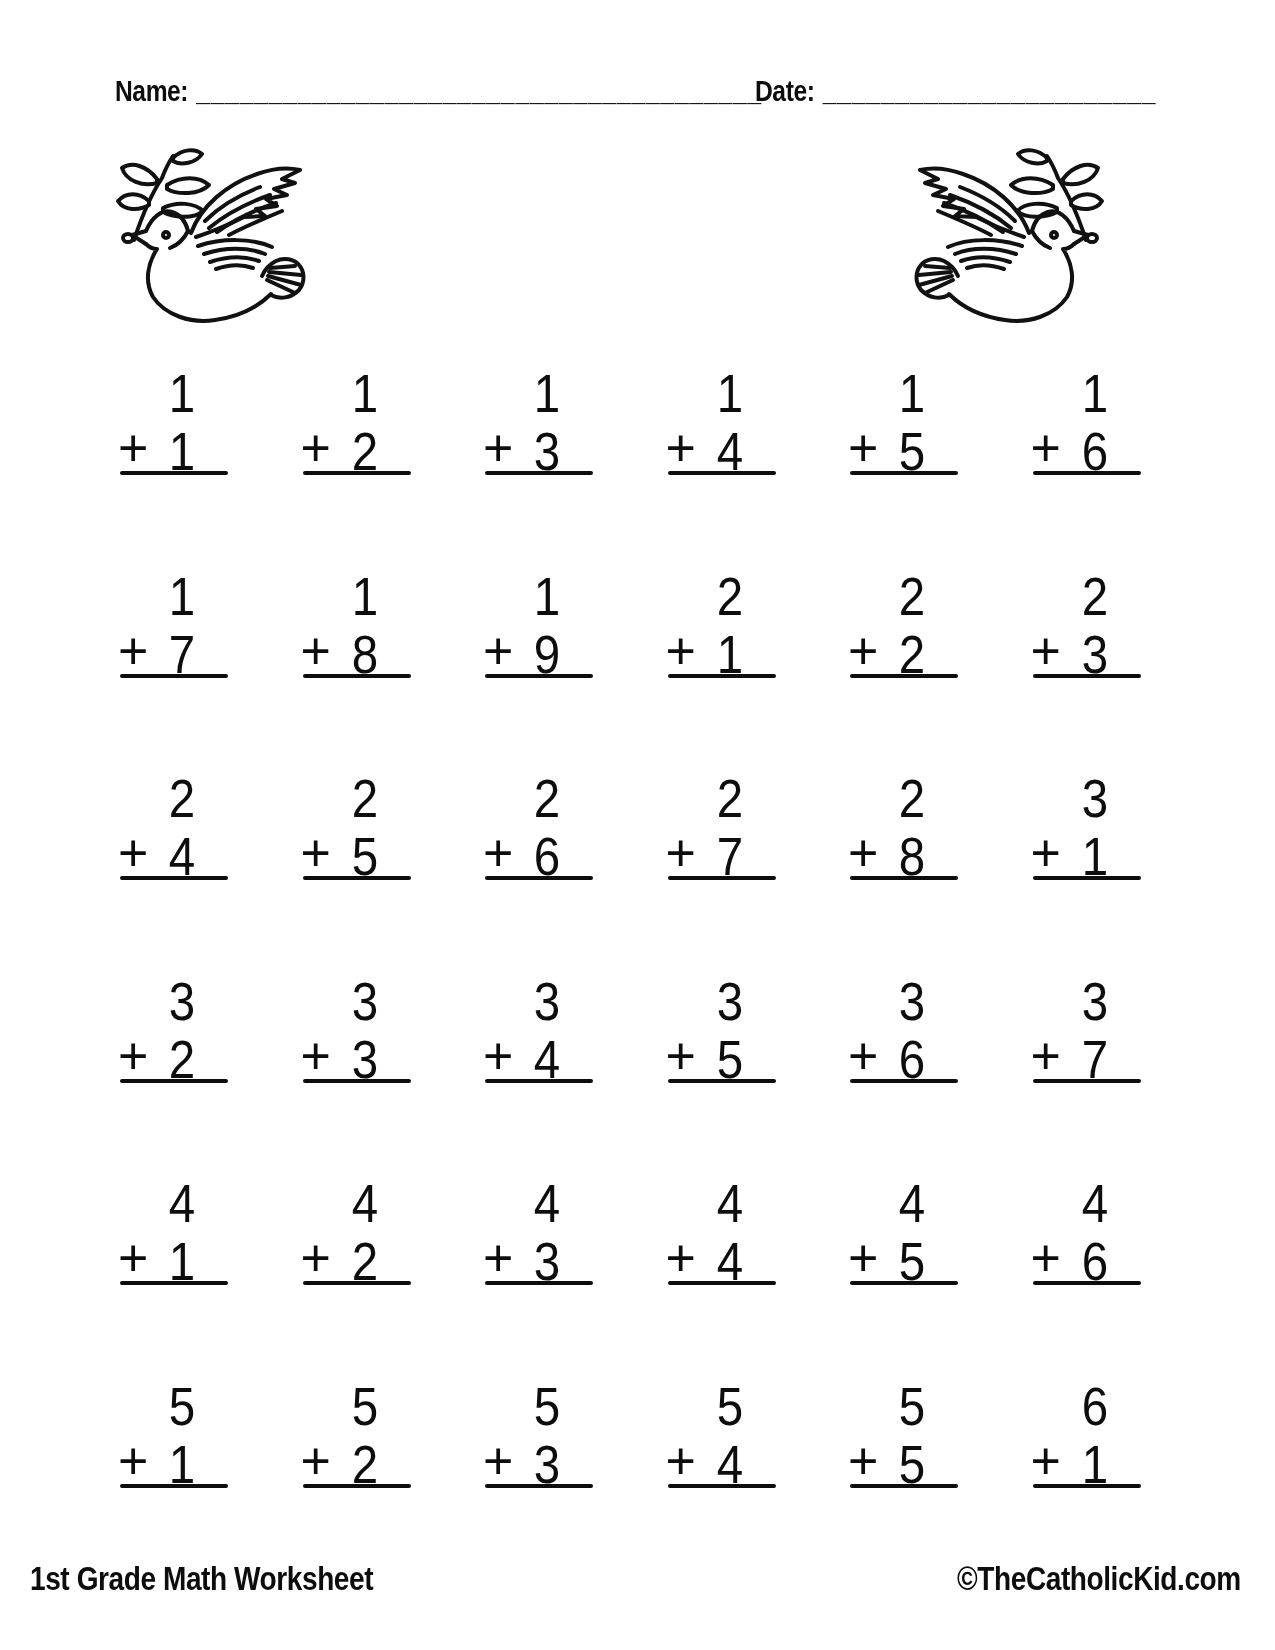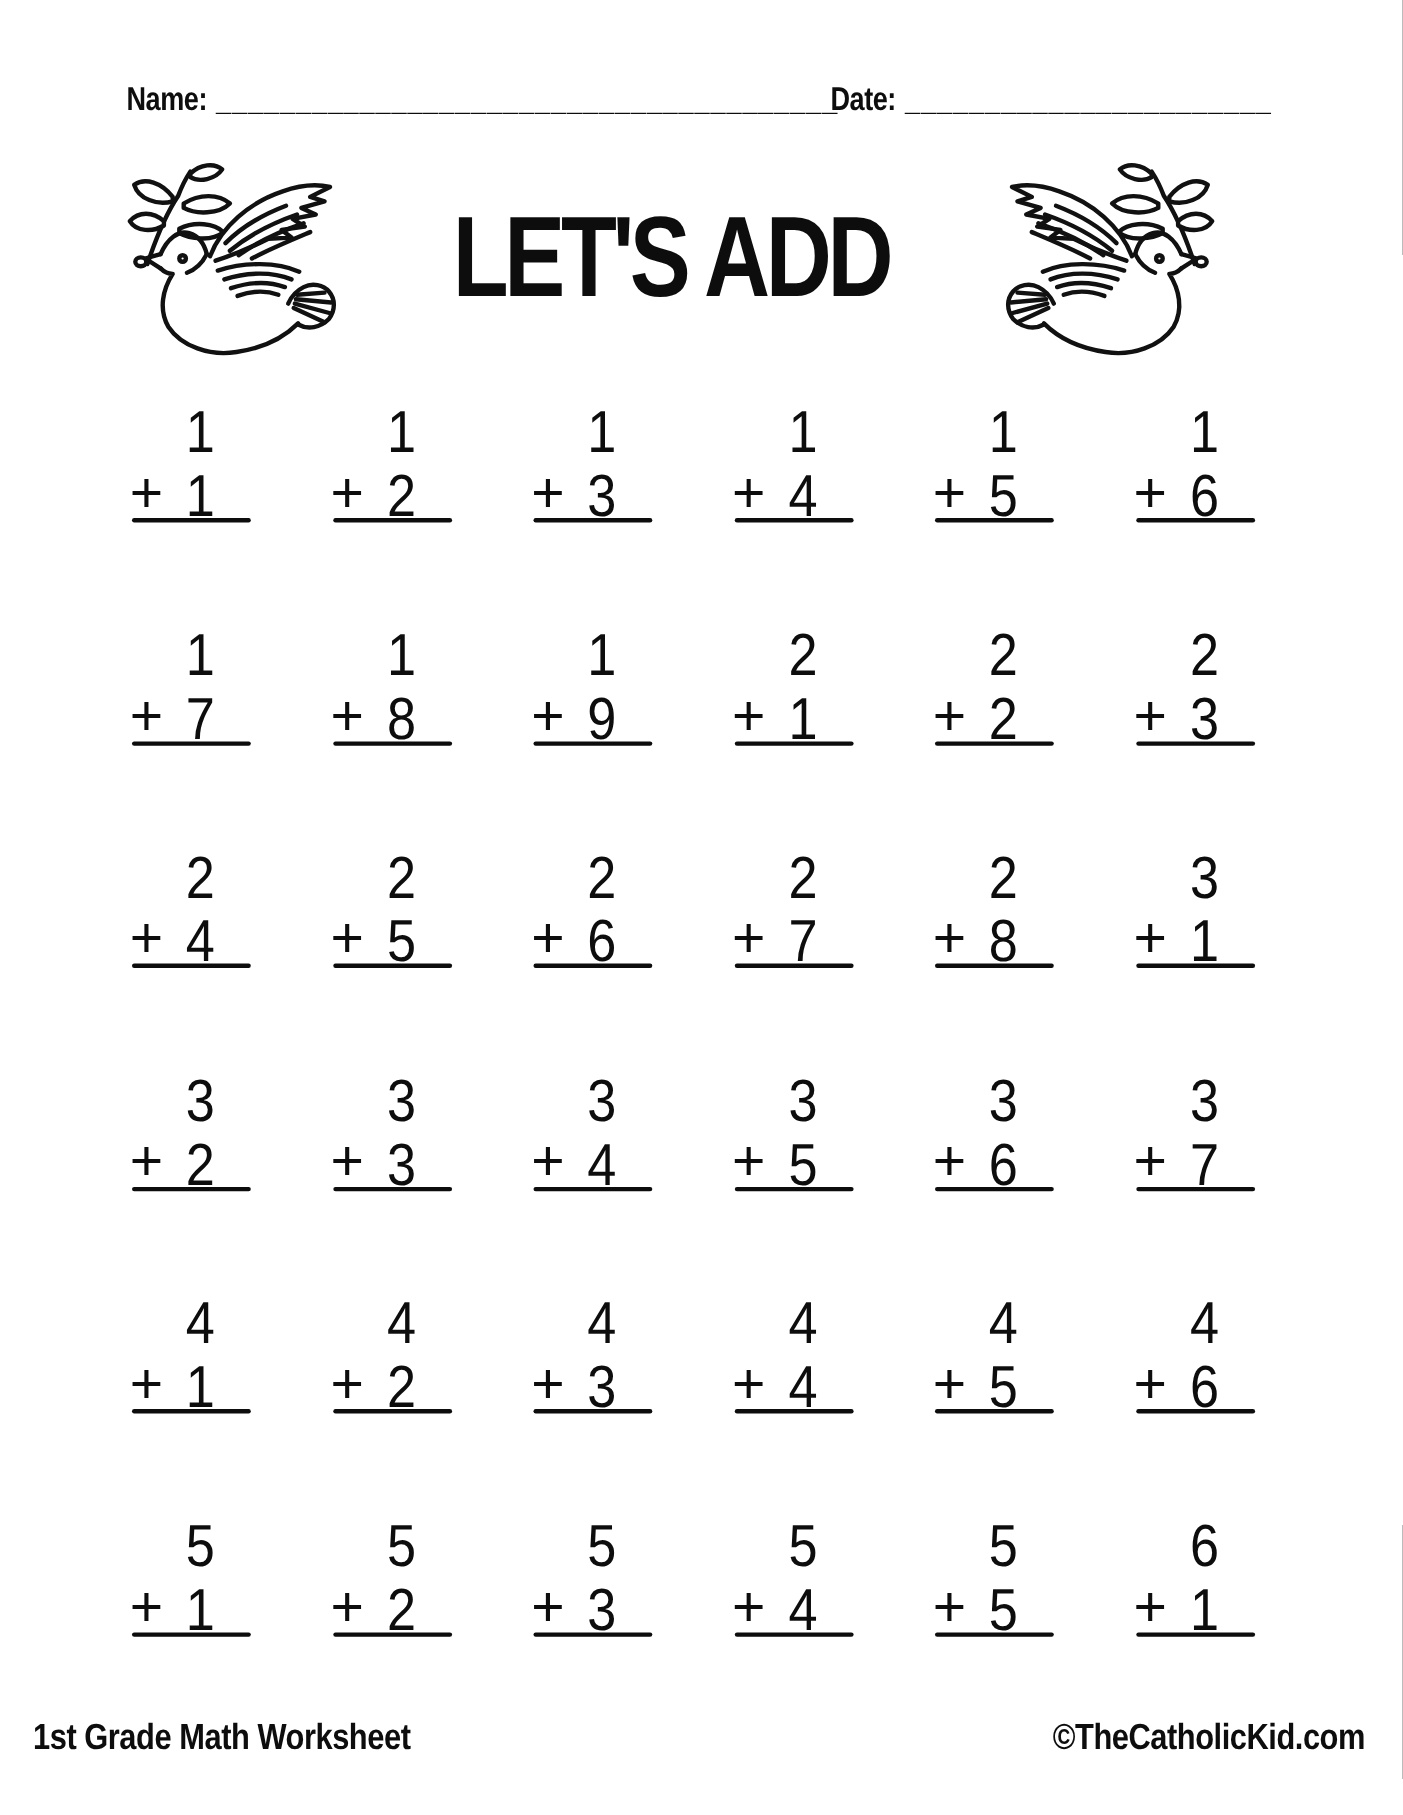--- a/index.html
+++ b/index.html
@@ -95,23 +95,20 @@
       <path class="ln" d="M191,145 L163,132"></path>
       <path class="ln" d="M197,137 L164,128"></path>
       <path class="ln" d="M197,127 L165,124"></path>
       <path class="ln" d="M191,118 L166,120"></path>
     </g>
   </svg>
   <svg class="dove dove-right" viewBox="0 0 218 178">
     <use href="#doveArt"></use>
   </svg>
 
-  <div class="title-row">
-    <div class="title">LET'S ADD</div>
-  </div>
 
   <div class="grid">
       <div class="prob">
         <span class="p-top">1</span>
         <span class="p-plus">+</span>
         <span class="p-addend">1</span>
         <span class="p-line"></span>
       </div>
       <div class="prob">
         <span class="p-top">1</span>

